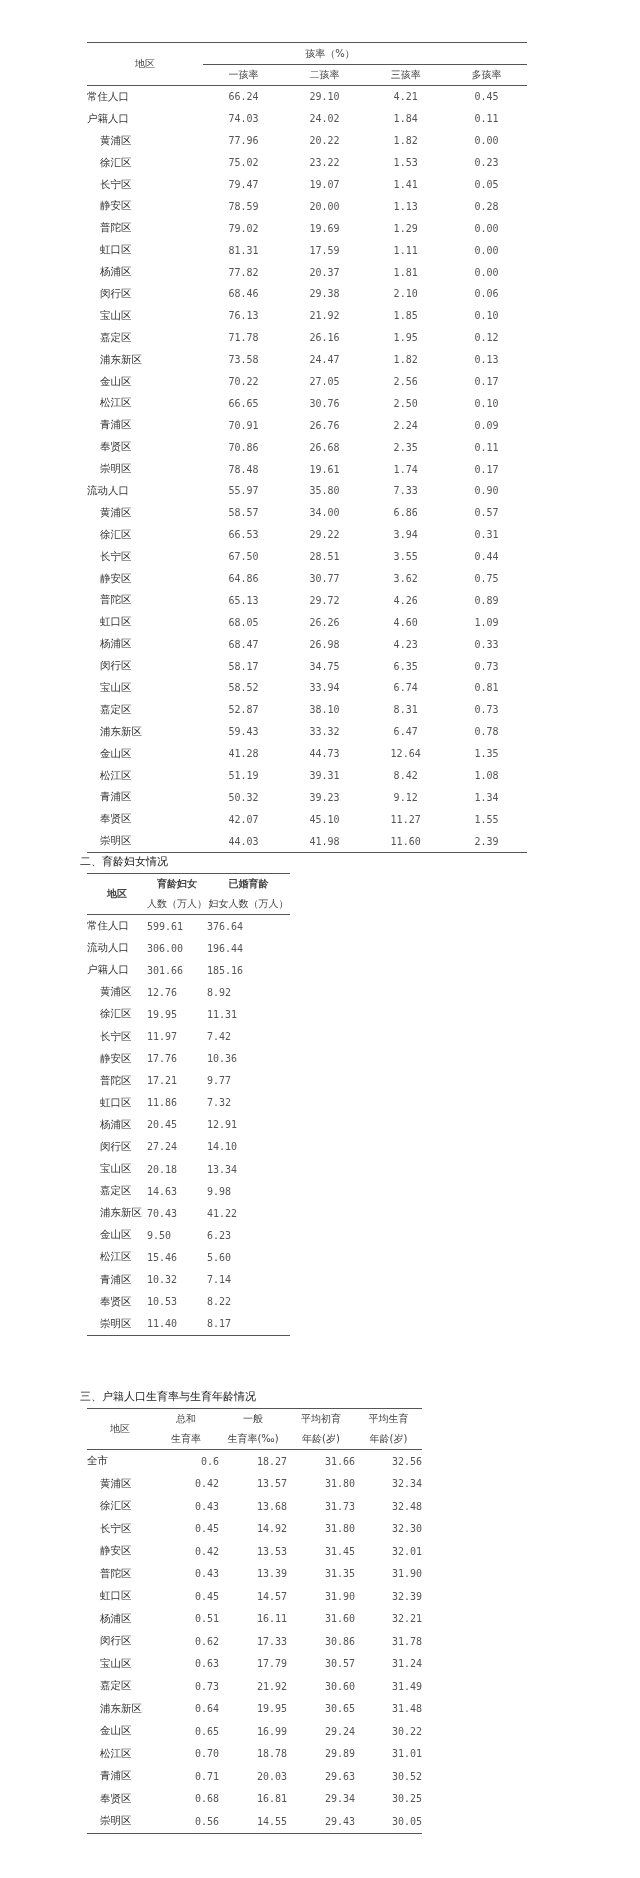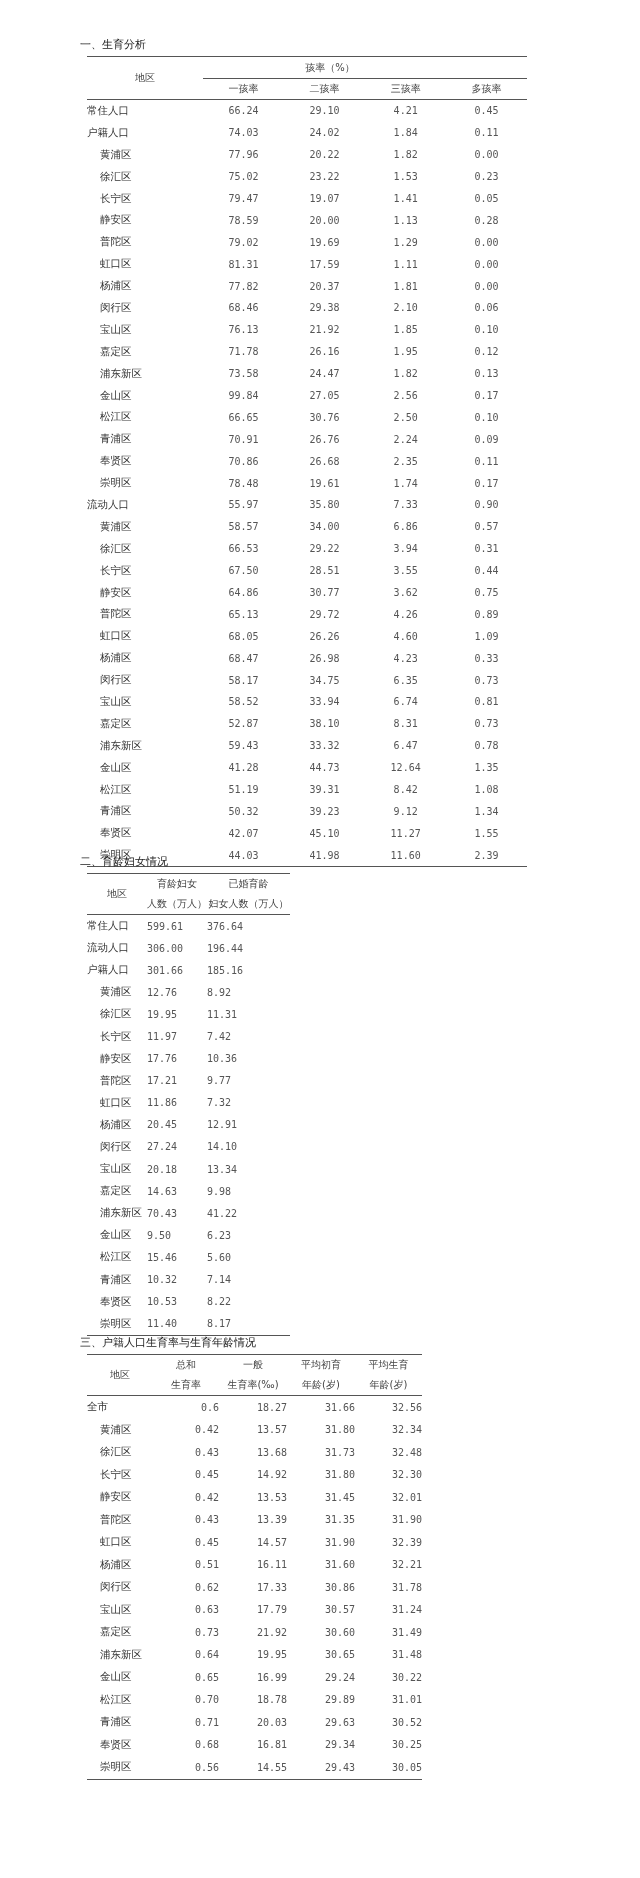--- a/index.html
+++ b/index.html
@@ -19,38 +19,37 @@
   #t1 { width:440px; margin-top:4px; }
   #t1 col.c0 { width:116px; }
   #t1 .h1 td { height:21px; }
   #t1 .h2 td { height:20px; }
   #t1 tbody td { height:21.9px; }
   #t1 tbody td.num { text-align:center; }
   #t1 .sub-rule { border-top:1px solid #555; }
 
   
   #t2 { width:203px; margin-top:4px; }
-  #t2 .h1 td { height:20px; }
+  #t2 .h1 td { height:20px;font-weight:bold; }
   #t2 .h2 td { height:20px; }
   #t2 tbody td { height:22.1px; }
   #t2 tbody td.num { text-align:left; }
 
   
   #t3 { width:335px; margin-top:4px; }
   #t3 .h1 td { height:20px; }
   #t3 .h2 td { height:20px; }
   #t3 tbody td { height:22.5px; }
   #t3 tbody td.num { text-align:right; }
   .center { text-align:center; }
 </style>
 </head>
 <body>
 
 <div class="section" style="top:38px;">
-  <div class="sec-title">一、生育分析</div>
   <table id="t1">
     <colgroup>
         <col class="c0">
         <col>
         <col>
         <col>
         <col>
       </colgroup>
     <thead>
       <tr class="h1 top-rule">
@@ -151,21 +150,21 @@
         </tr>
         <tr>
           <td class="name indent">浦东新区</td>
           <td class="num">73.58</td>
           <td class="num">24.47</td>
           <td class="num">1.82</td>
           <td class="num">0.13</td>
         </tr>
         <tr>
           <td class="name indent">金山区</td>
-          <td class="num">99.84</td>
+          <td class="num">70.22</td>
           <td class="num">27.05</td>
           <td class="num">2.56</td>
           <td class="num">0.17</td>
         </tr>
         <tr>
           <td class="name indent">松江区</td>
           <td class="num">66.65</td>
           <td class="num">30.76</td>
           <td class="num">2.50</td>
           <td class="num">0.10</td>
@@ -426,21 +425,21 @@
         </tr>
         <tr>
           <td class="name indent">崇明区</td>
           <td class="num">11.40</td>
           <td class="num">8.17</td>
         </tr>
       </tbody>
   </table>
 </div>
 
-<div class="section" style="top:1336px;">
+<div class="section" style="top:1390px;">
   <div class="sec-title">三、户籍人口生育率与生育年龄情况</div>
   <table id="t3">
     <colgroup>
         <col style="width:66px">
         <col style="width:66px">
         <col style="width:68px">
         <col style="width:68px">
         <col style="width:67px">
       </colgroup>
     <thead>

